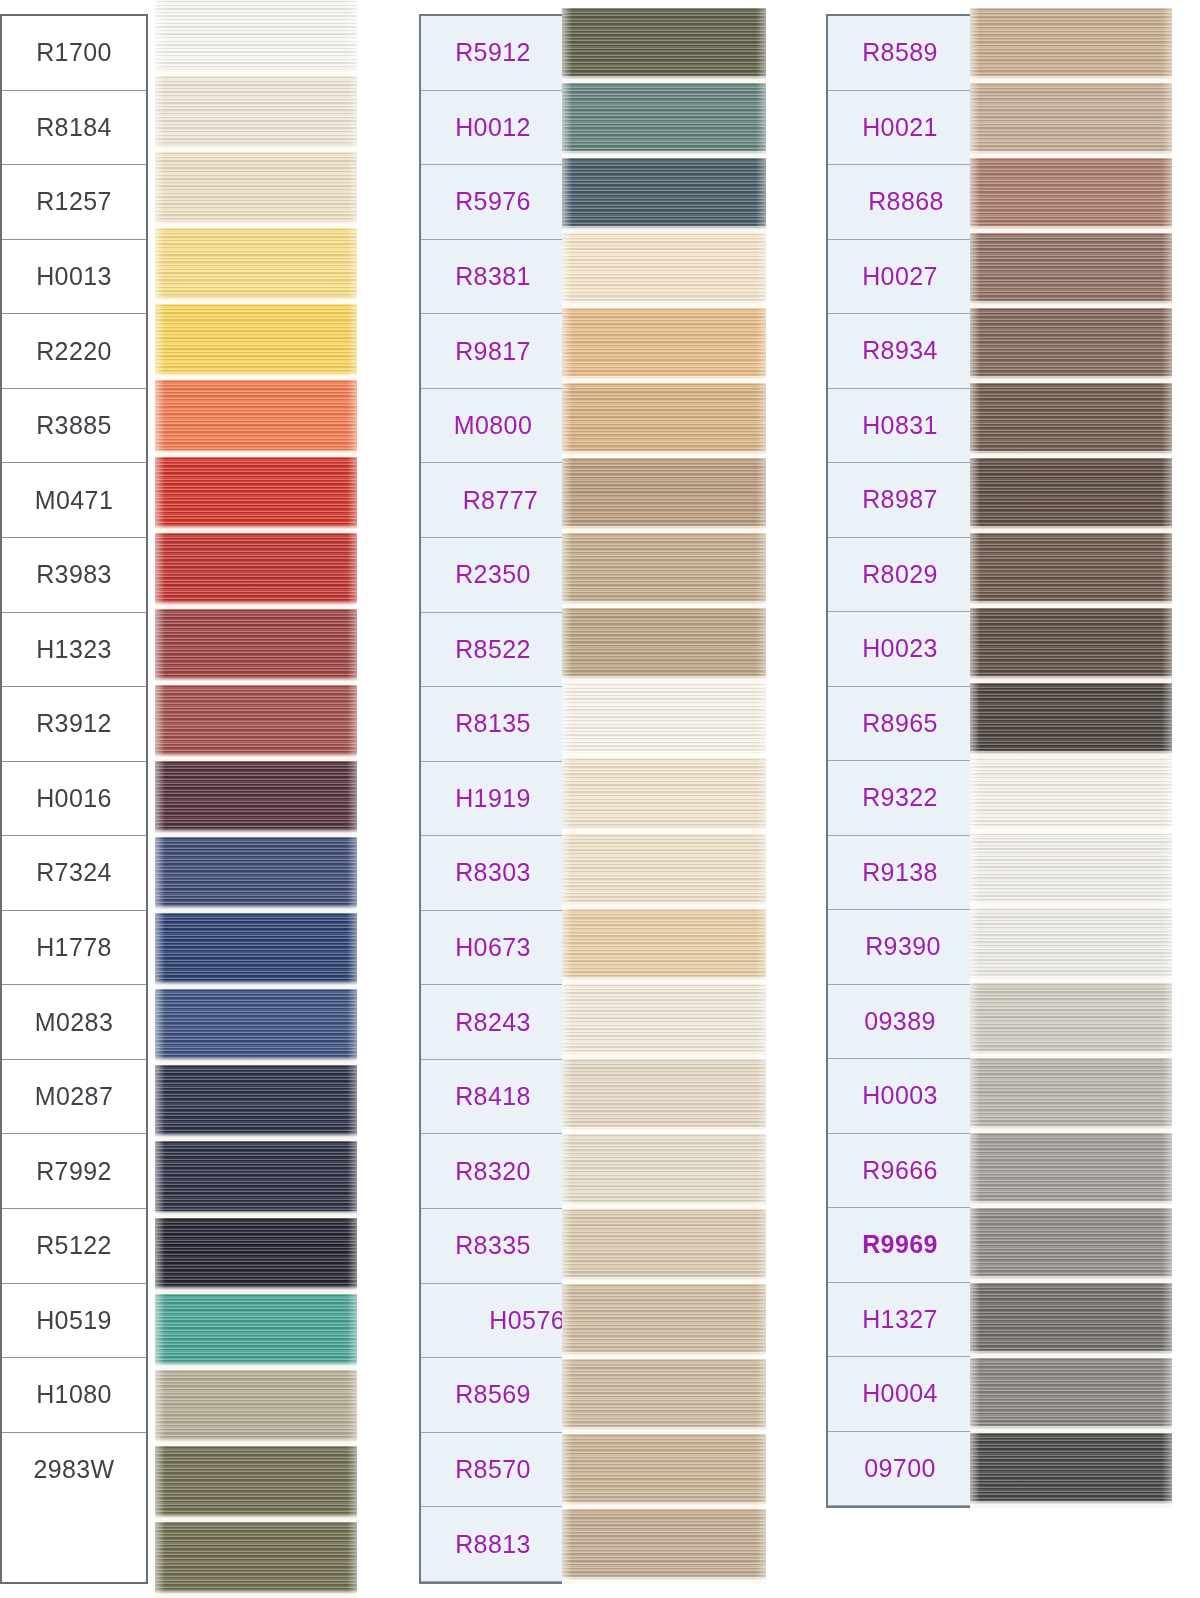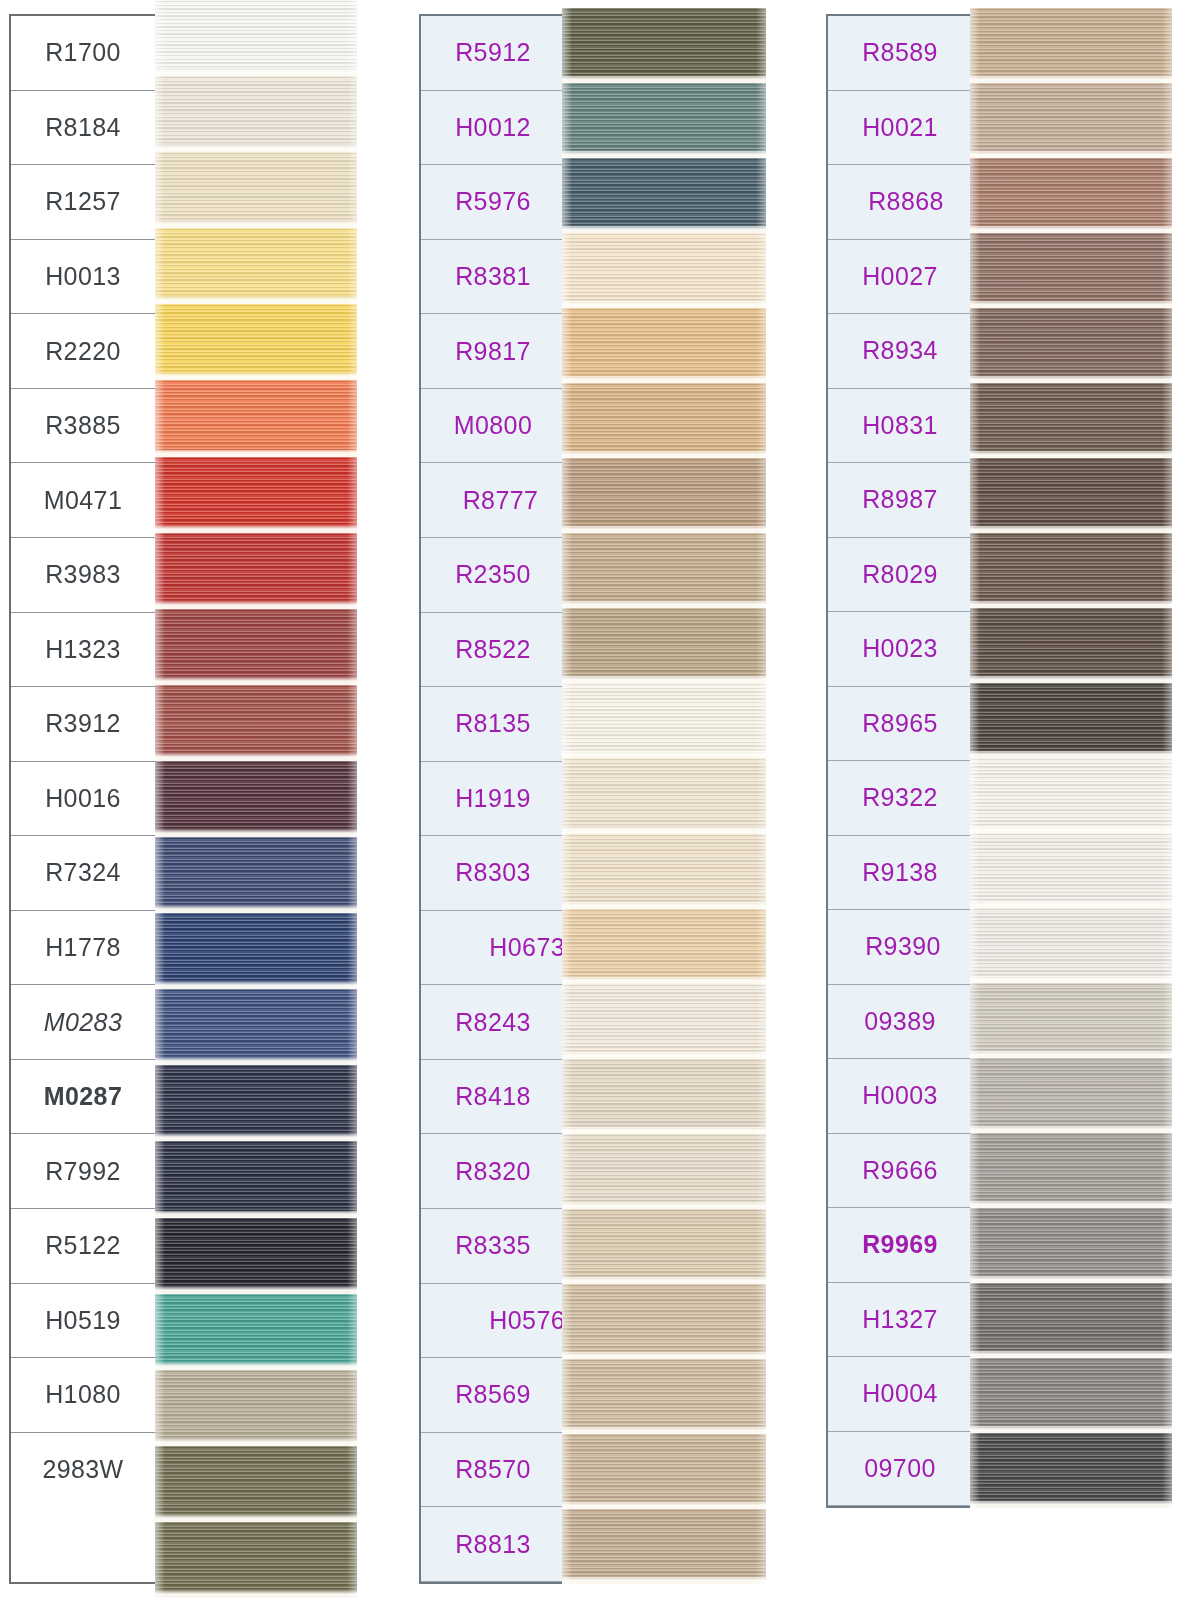--- a/index.html
+++ b/index.html
@@ -119,21 +119,21 @@
     background: linear-gradient(to left, rgba(255,255,255,0.42), rgba(255,255,255,0));
     z-index: 5;
     pointer-events: none;
   }
 </style>
 </head>
 <body>
 
 <div id="chart-root">
     <div class="color-column">
-      <div class="label-table" style="left: 9px; top: 14px; width: 148px; height: 1570px;">
+      <div class="label-table" style="left: 0; top: 14px; width: 148px; height: 1570px;">
         <div class="label-cell" style="height: 74.5714px;">
           <span>R1700</span>
         </div>
         <div class="label-cell" style="height: 74.5714px;">
           <span>R8184</span>
         </div>
         <div class="label-cell" style="height: 74.5714px;">
           <span>R1257</span>
         </div>
         <div class="label-cell" style="height: 74.5714px;">
@@ -159,24 +159,24 @@
         </div>
         <div class="label-cell" style="height: 74.5714px;">
           <span>H0016</span>
         </div>
         <div class="label-cell" style="height: 74.5714px;">
           <span>R7324</span>
         </div>
         <div class="label-cell" style="height: 74.5714px;">
           <span>H1778</span>
         </div>
-        <div class="label-cell" style="height: 74.5714px; font-style: italic;">
+        <div class="label-cell" style="height: 74.5714px;">
           <span>M0283</span>
         </div>
-        <div class="label-cell" style="height: 74.5714px; font-weight: bold;">
+        <div class="label-cell" style="height: 74.5714px;">
           <span>M0287</span>
         </div>
         <div class="label-cell" style="height: 74.5714px;">
           <span>R7992</span>
         </div>
         <div class="label-cell" style="height: 74.5714px;">
           <span>R5122</span>
         </div>
         <div class="label-cell" style="height: 74.5714px;">
           <span>H0519</span>
@@ -287,21 +287,21 @@
         </div>
         <div class="label-cell" style="height: 74.5714px;">
           <span>R8135</span>
         </div>
         <div class="label-cell" style="height: 74.5714px;">
           <span>H1919</span>
         </div>
         <div class="label-cell" style="height: 74.5714px;">
           <span>R8303</span>
         </div>
-        <div class="label-cell" style="height: 74.5714px; justify-content: flex-end;">
+        <div class="label-cell" style="height: 74.5714px;">
           <span>H0673</span>
         </div>
         <div class="label-cell" style="height: 74.5714px;">
           <span>R8243</span>
         </div>
         <div class="label-cell" style="height: 74.5714px;">
           <span>R8418</span>
         </div>
         <div class="label-cell" style="height: 74.5714px;">
           <span>R8320</span>

